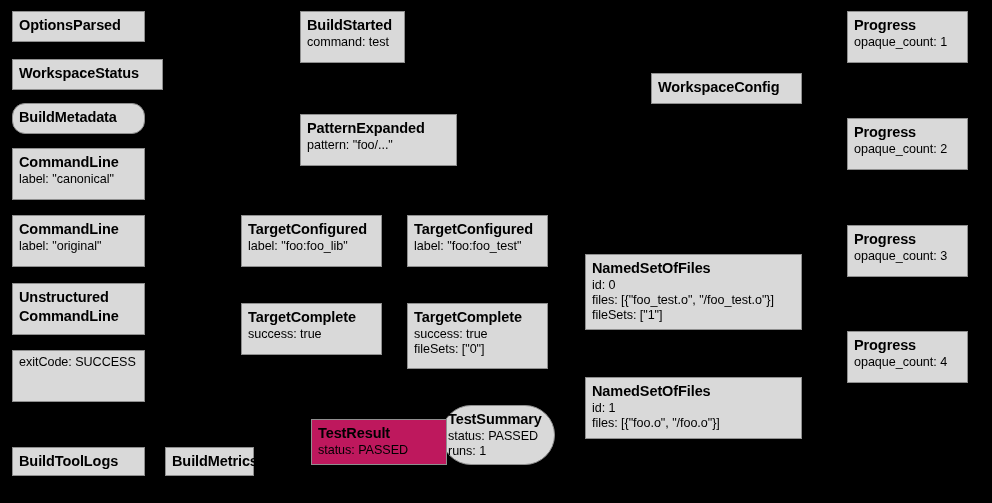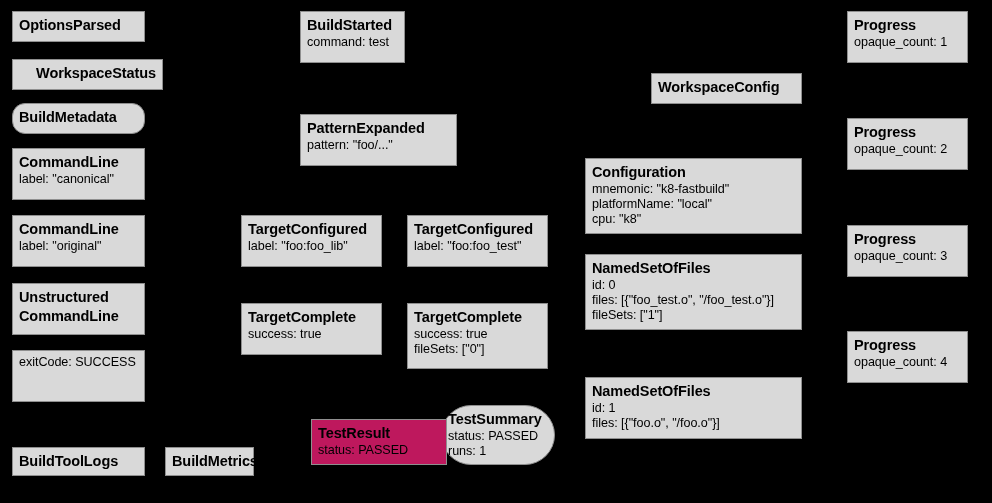--- a/index.html
+++ b/index.html
@@ -60,21 +60,21 @@
       <span class="node-fields">
         <span class="node-field">command: test</span>
       </span>
     </div>
     <div class="node" style="left: 847px; top: 11px; width: 121px; height: 52px; background: rgb(217, 217, 217); border-color: rgb(143, 143, 143); color: rgb(0, 0, 0);">
       <span class="node-title-block"><span class="node-title">Progress</span></span>
       <span class="node-fields">
         <span class="node-field">opaque_count: 1</span>
       </span>
     </div>
-    <div class="node" style="left: 12px; top: 59px; width: 151px; height: 31px; background: rgb(217, 217, 217); border-color: rgb(143, 143, 143); color: rgb(0, 0, 0); text-align: right;">
+    <div class="node" style="left: 12px; top: 59px; width: 151px; height: 31px; background: rgb(217, 217, 217); border-color: rgb(143, 143, 143); color: rgb(0, 0, 0);">
       <span class="node-title-block"><span class="node-title">WorkspaceStatus</span></span>
     </div>
     <div class="node" style="left: 651px; top: 73px; width: 151px; height: 31px; background: rgb(217, 217, 217); border-color: rgb(143, 143, 143); color: rgb(0, 0, 0);">
       <span class="node-title-block"><span class="node-title">WorkspaceConfig</span></span>
     </div>
     <div class="node" style="left: 12px; top: 103px; width: 133px; height: 31px; background: rgb(217, 217, 217); border-color: rgb(143, 143, 143); color: rgb(0, 0, 0); border-radius: 13px;">
       <span class="node-title-block"><span class="node-title">BuildMetadata</span></span>
     </div>
     <div class="node" style="left: 300px; top: 114px; width: 157px; height: 52px; background: rgb(217, 217, 217); border-color: rgb(143, 143, 143); color: rgb(0, 0, 0);">
       <span class="node-title-block"><span class="node-title">PatternExpanded</span></span>
@@ -85,28 +85,20 @@
     <div class="node" style="left: 847px; top: 118px; width: 121px; height: 52px; background: rgb(217, 217, 217); border-color: rgb(143, 143, 143); color: rgb(0, 0, 0);">
       <span class="node-title-block"><span class="node-title">Progress</span></span>
       <span class="node-fields">
         <span class="node-field">opaque_count: 2</span>
       </span>
     </div>
     <div class="node" style="left: 12px; top: 148px; width: 133px; height: 52px; background: rgb(217, 217, 217); border-color: rgb(143, 143, 143); color: rgb(0, 0, 0);">
       <span class="node-title-block"><span class="node-title">CommandLine</span></span>
       <span class="node-fields">
         <span class="node-field">label: "canonical"</span>
-      </span>
-    </div>
-    <div class="node" style="left: 585px; top: 158px; width: 217px; height: 76px; background: rgb(217, 217, 217); border-color: rgb(143, 143, 143); color: rgb(0, 0, 0);">
-      <span class="node-title-block"><span class="node-title">Configuration</span></span>
-      <span class="node-fields">
-        <span class="node-field">mnemonic: "k8-fastbuild"</span>
-        <span class="node-field">platformName: "local"</span>
-        <span class="node-field">cpu: "k8"</span>
       </span>
     </div>
     <div class="node" style="left: 241px; top: 215px; width: 141px; height: 52px; background: rgb(217, 217, 217); border-color: rgb(143, 143, 143); color: rgb(0, 0, 0);">
       <span class="node-title-block"><span class="node-title">TargetConfigured</span></span>
       <span class="node-fields">
         <span class="node-field">label: "foo:foo_lib"</span>
       </span>
     </div>
     <div class="node" style="left: 407px; top: 215px; width: 141px; height: 52px; background: rgb(217, 217, 217); border-color: rgb(143, 143, 143); color: rgb(0, 0, 0);">
       <span class="node-title-block"><span class="node-title">TargetConfigured</span></span>

